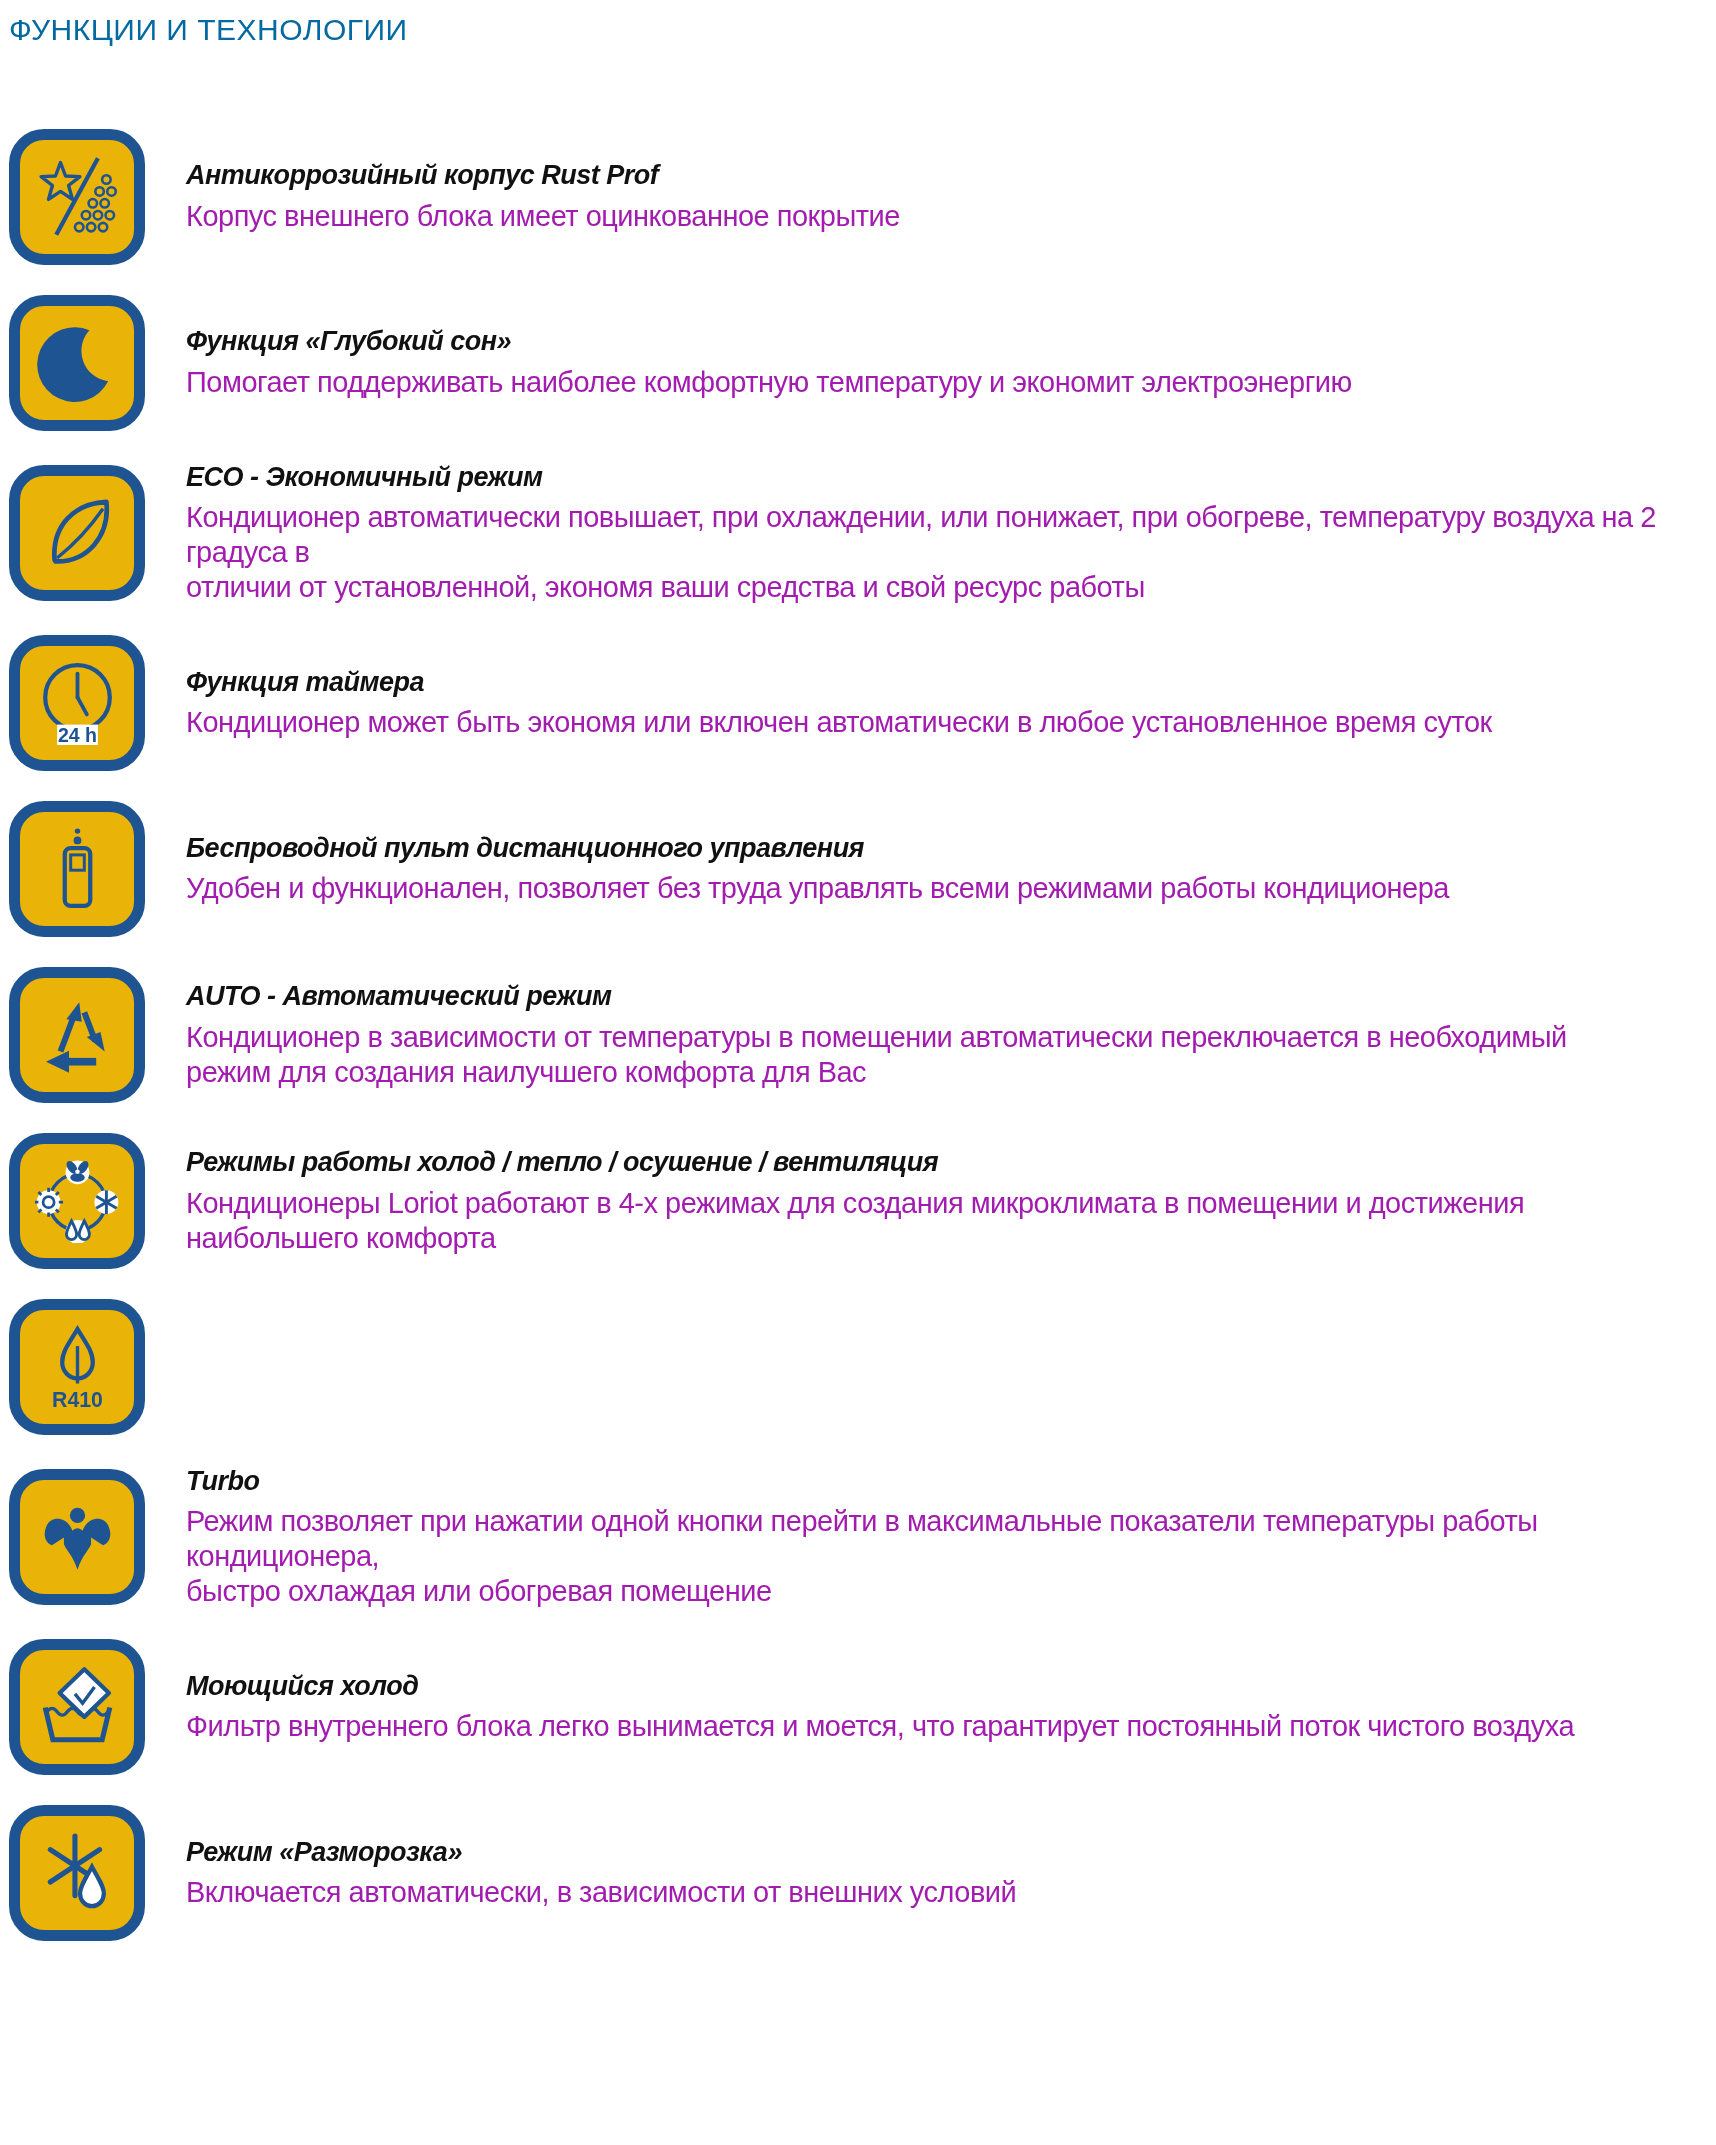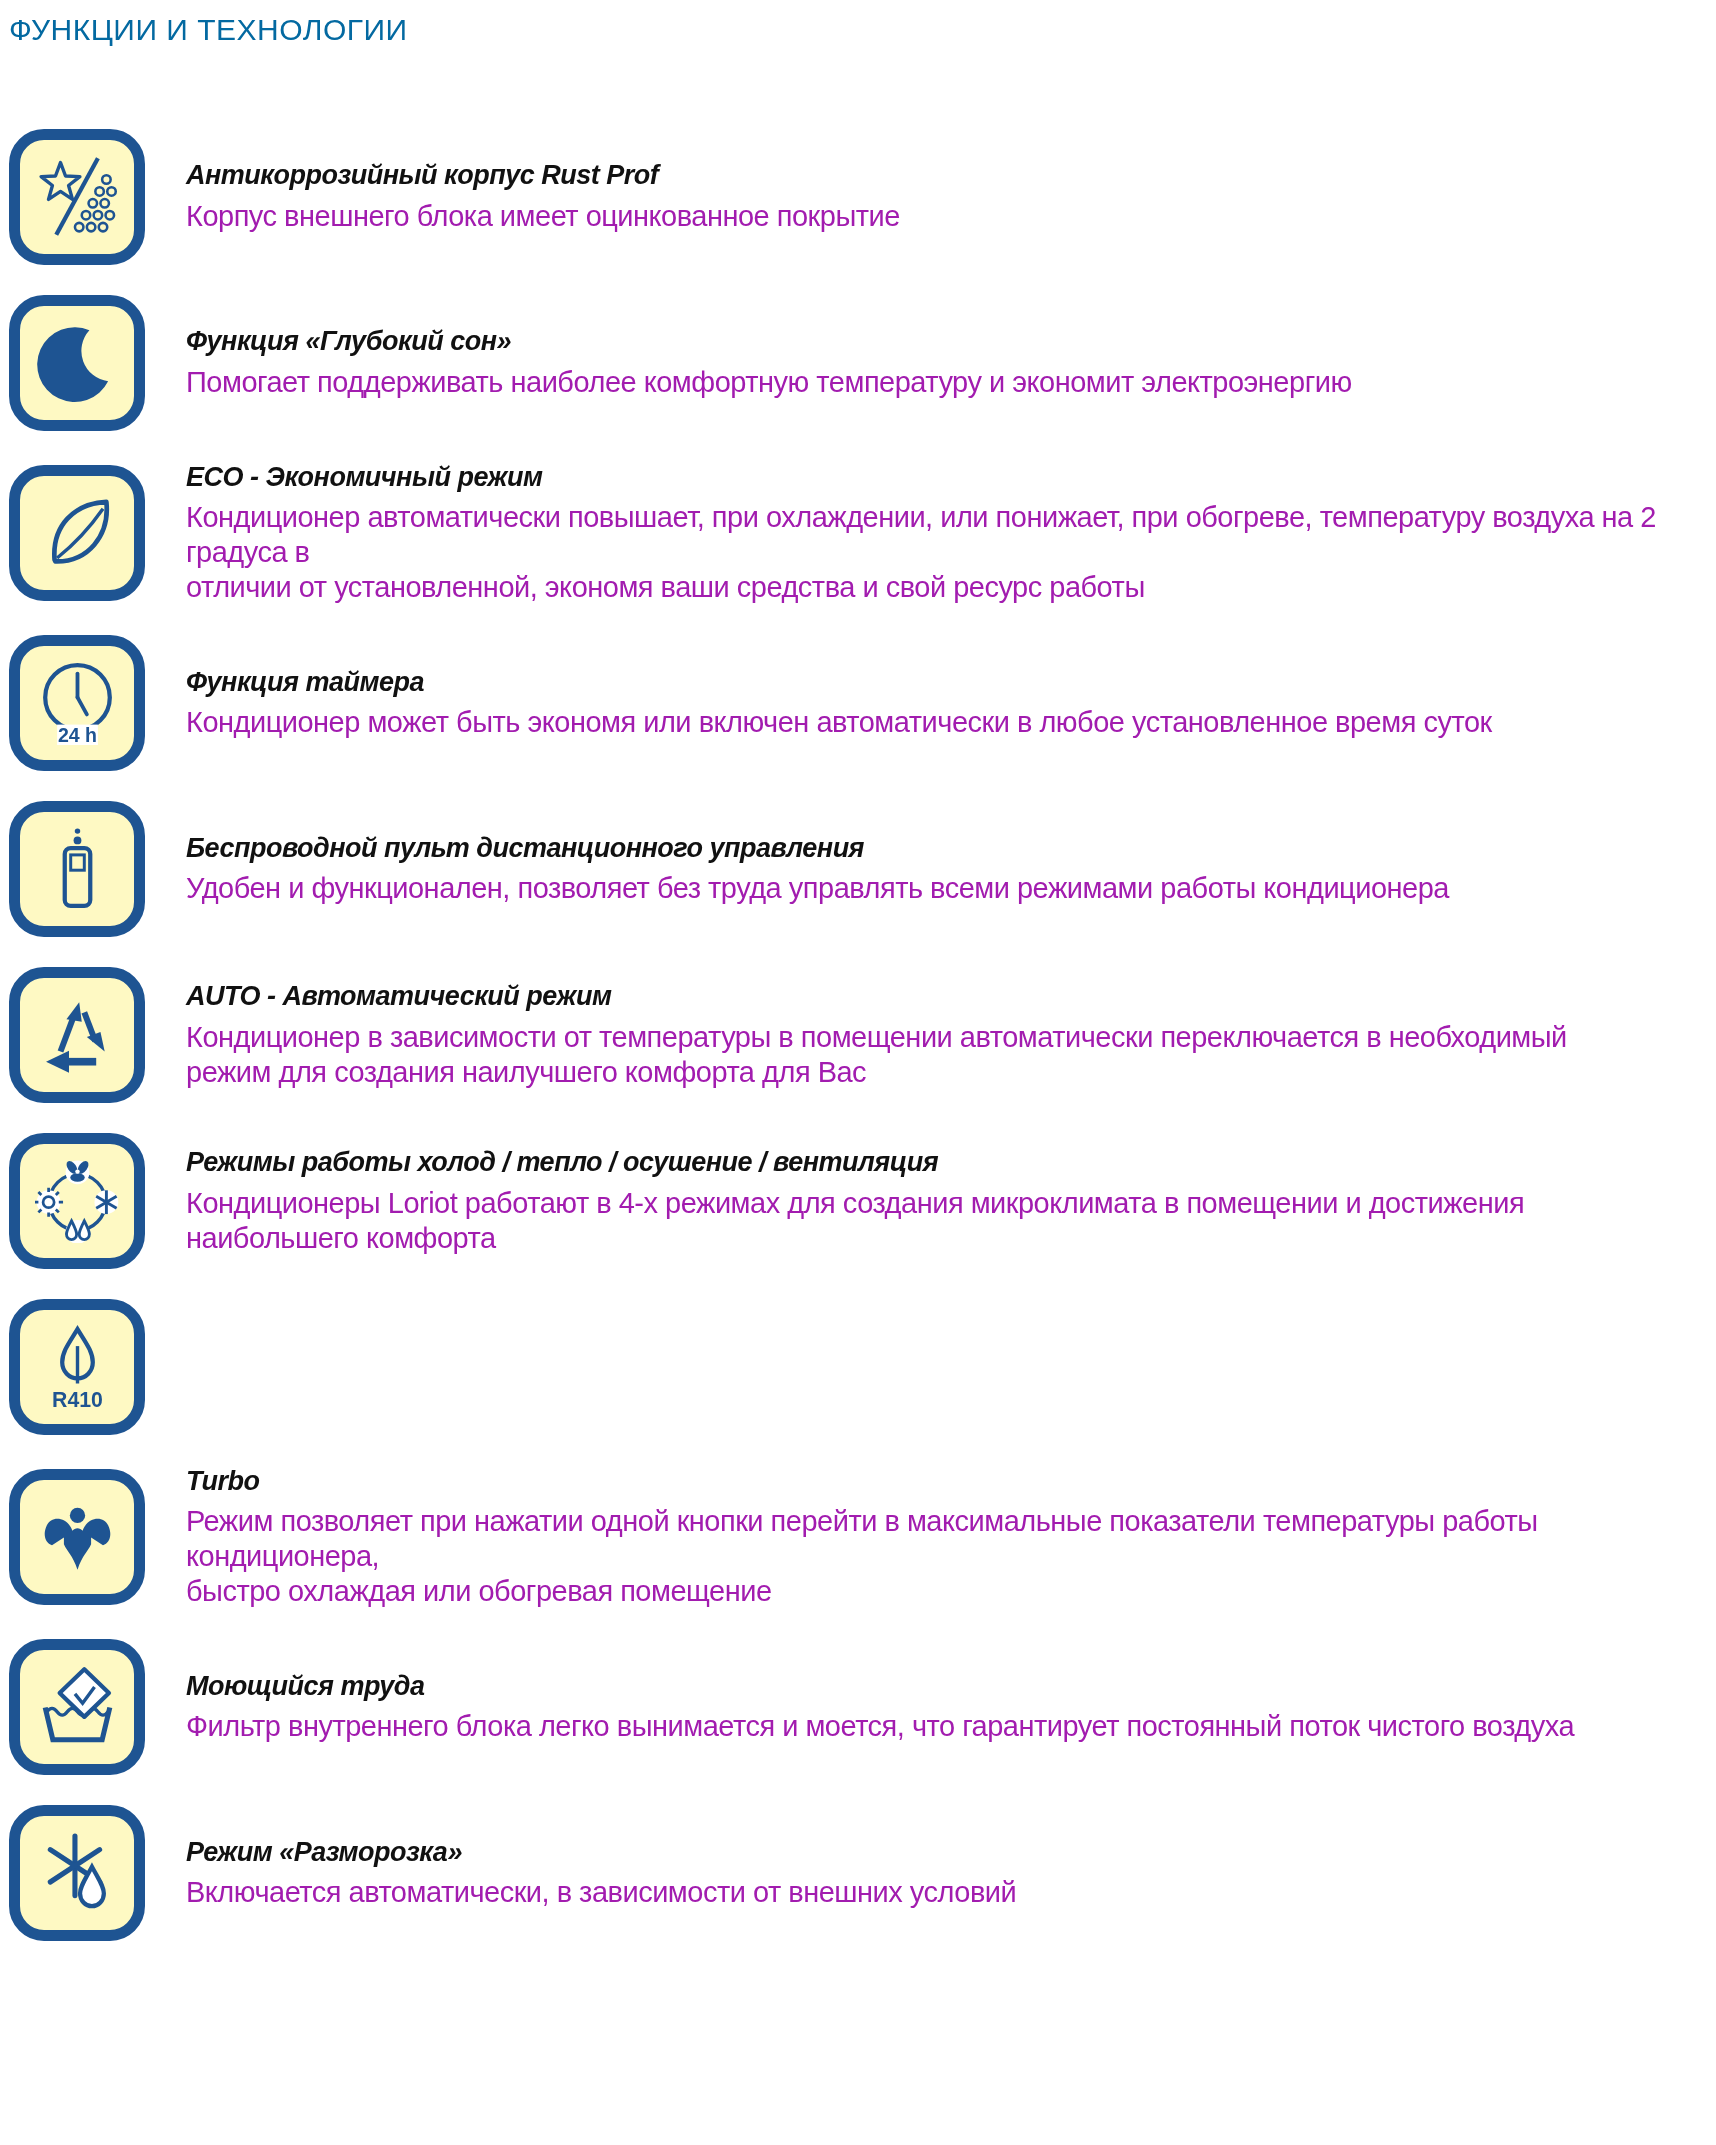--- a/index.html
+++ b/index.html
@@ -25,21 +25,21 @@
     align-items: center;
     margin-bottom: 30px;
   }
   .icon-box {
     flex: 0 0 auto;
     width: 136px;
     height: 136px;
     box-sizing: border-box;
     border: 11.8px solid #1e5492;
     border-radius: 35px;
-    background: #fef9c3;
+    background: #eab308;
     display: flex;
     align-items: center;
     justify-content: center;
     color: #1e5492;
   }
   .icon-box svg { width: 85px; height: 85px; display: block; }
   .icon-box svg * { vector-effect: none; }
   .txt { margin-left: 41px; max-width: 1536px; }
   .feat-title {
     font-size: 27px;
@@ -235,21 +235,21 @@
   <div class="feature-row">
     <div class="icon-box">
       <svg viewBox="0 0 100 100">
         <path class="st" stroke-width="6" d="M12,50 L21,88 H79 L88,50"></path>
         <path class="st" stroke-width="4" d="M14,55 Q20,47 26,55 T38,55 T50,55 T62,55 T74,55 T86,55"></path>
         <path d="M58,5 L87,33 L58,61 L29,33 Z" fill="#ffffff" stroke="currentColor" stroke-width="5" stroke-linejoin="round"></path>
         <path class="st" stroke-width="4" d="M47,34 L56,45 L70,26"></path>
       </svg>
     </div>
     <div class="txt">
-      <p class="feat-title">Моющийся труда</p>
+      <p class="feat-title">Моющийся холод</p>
       <p class="feat-desc">Фильтр внутреннего блока легко вынимается и моется, что гарантирует постоянный поток чистого воздуха</p>
     </div>
   </div>
 
   <div class="feature-row">
     <div class="icon-box">
       <svg viewBox="0 0 100 100">
         <g class="st" stroke-width="6" stroke-linecap="round">
           <path d="M47,6 V76"></path>
           <path d="M18,22 L76,60"></path>

